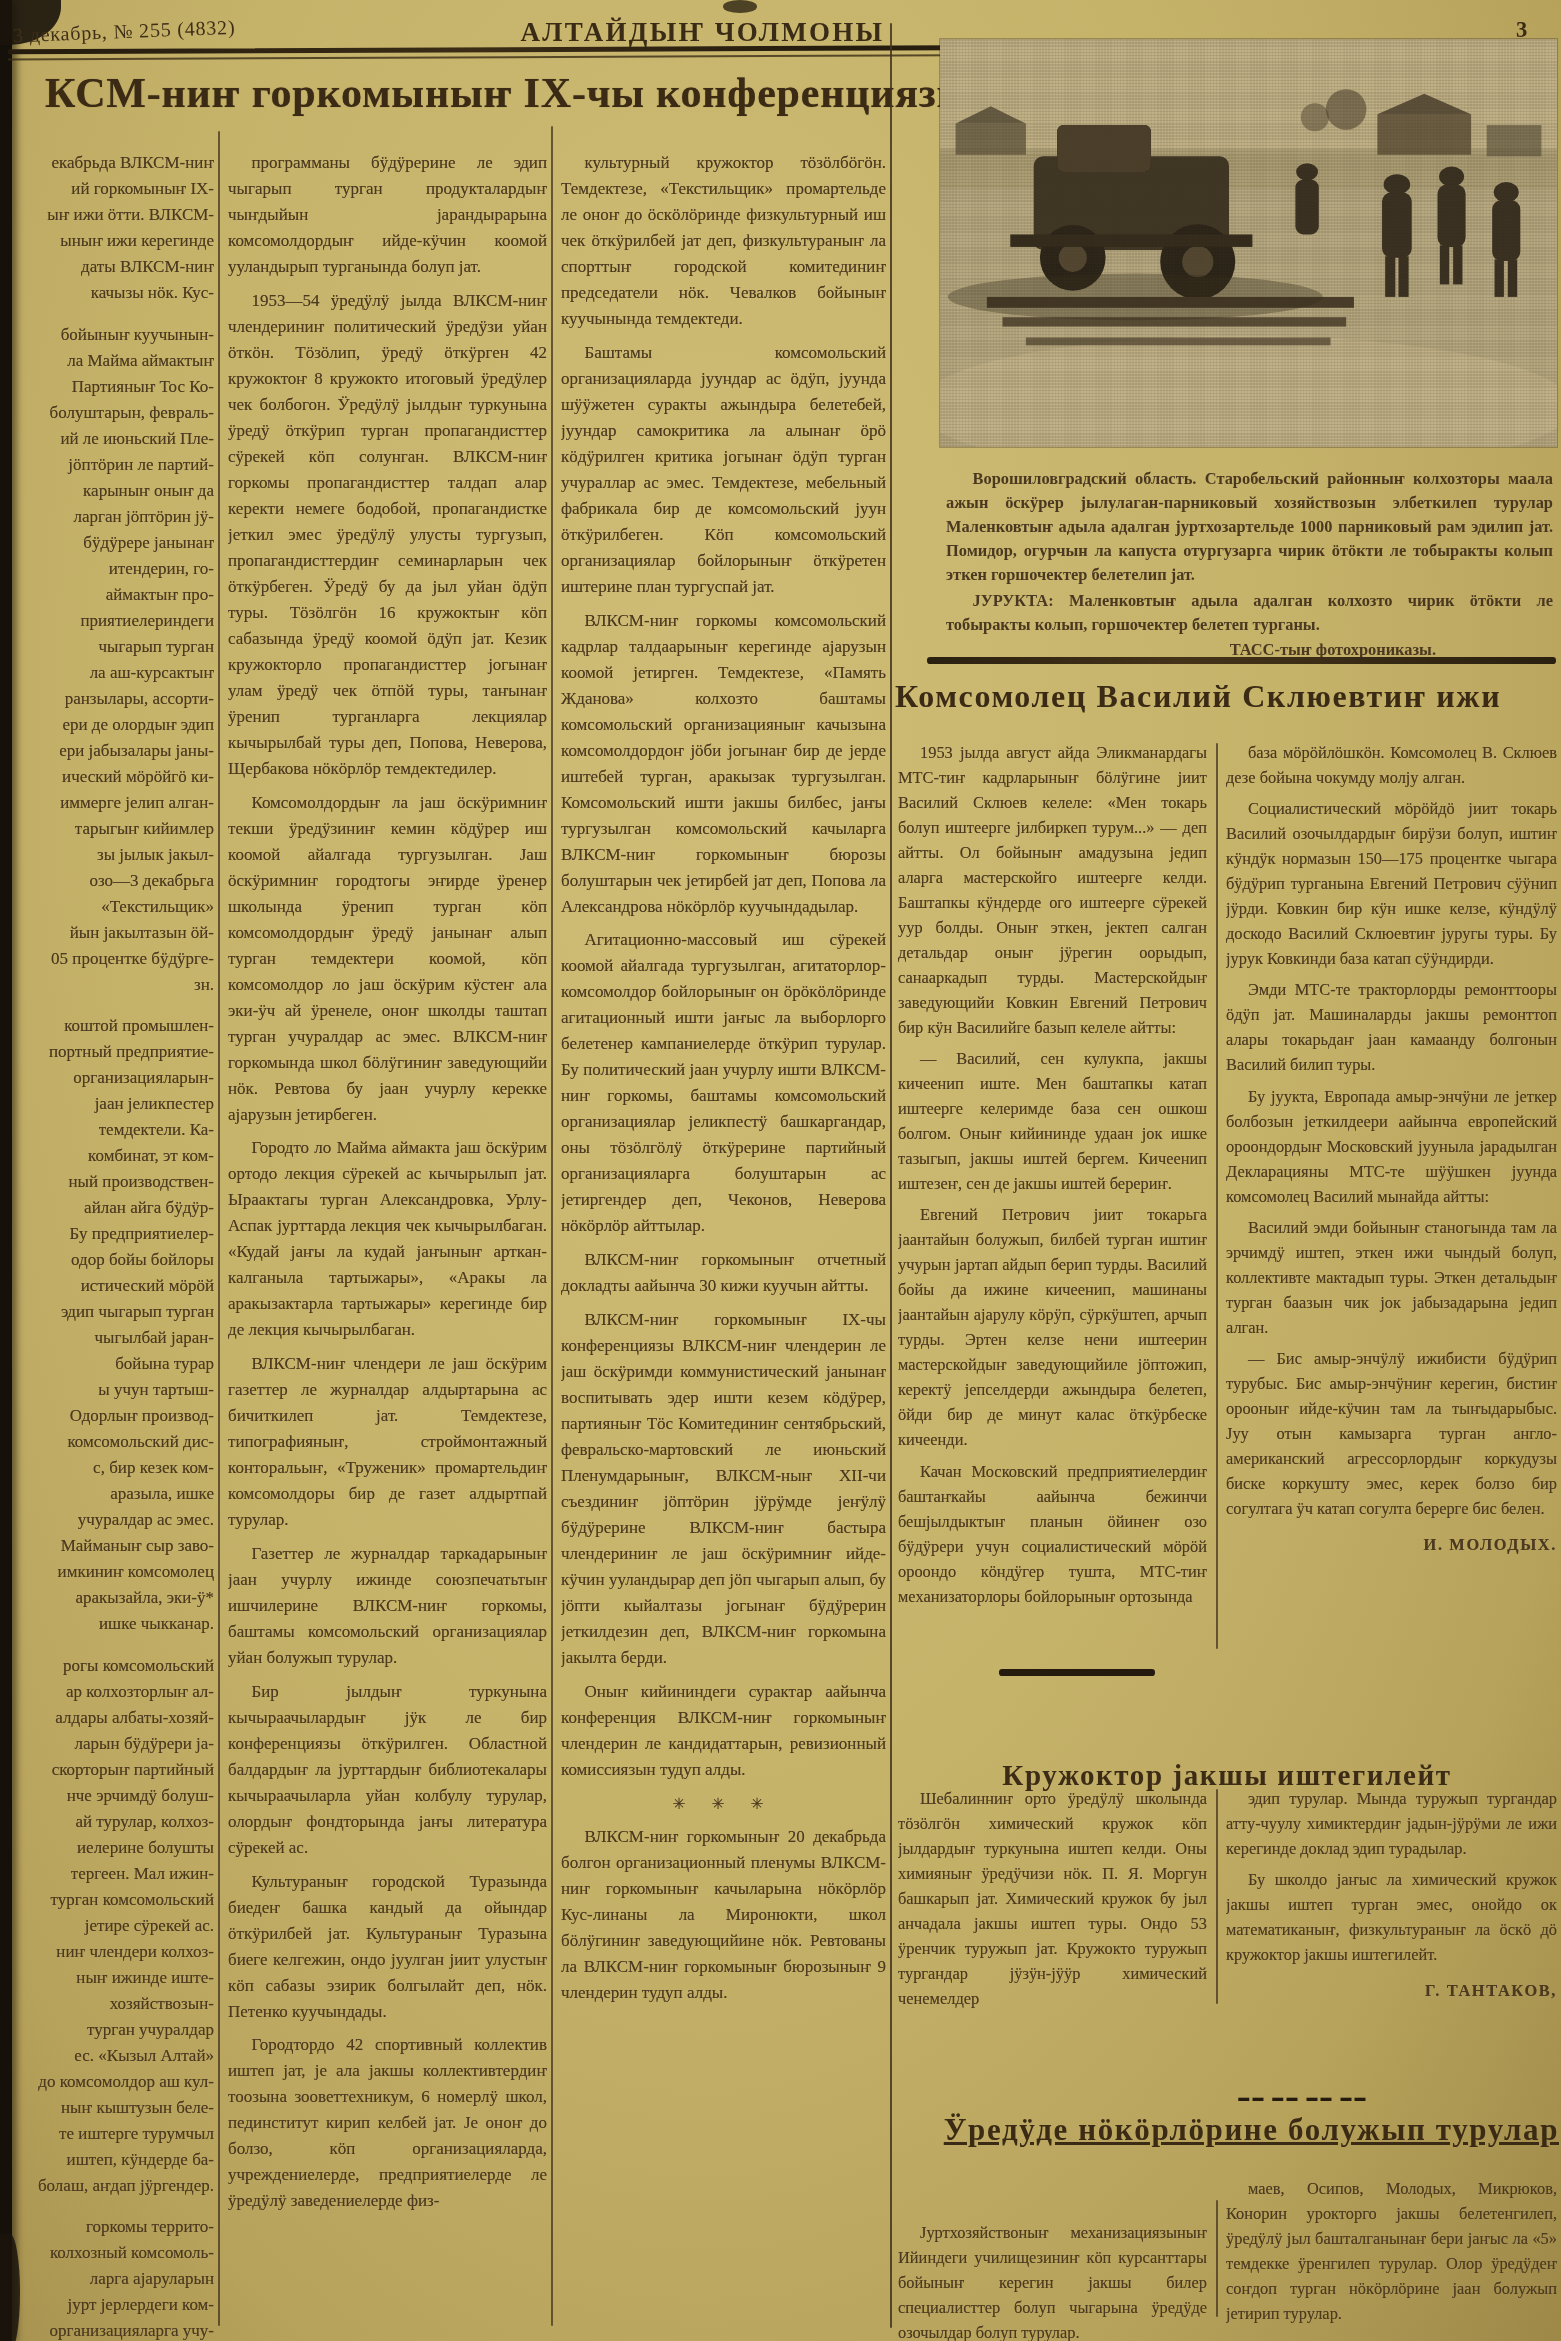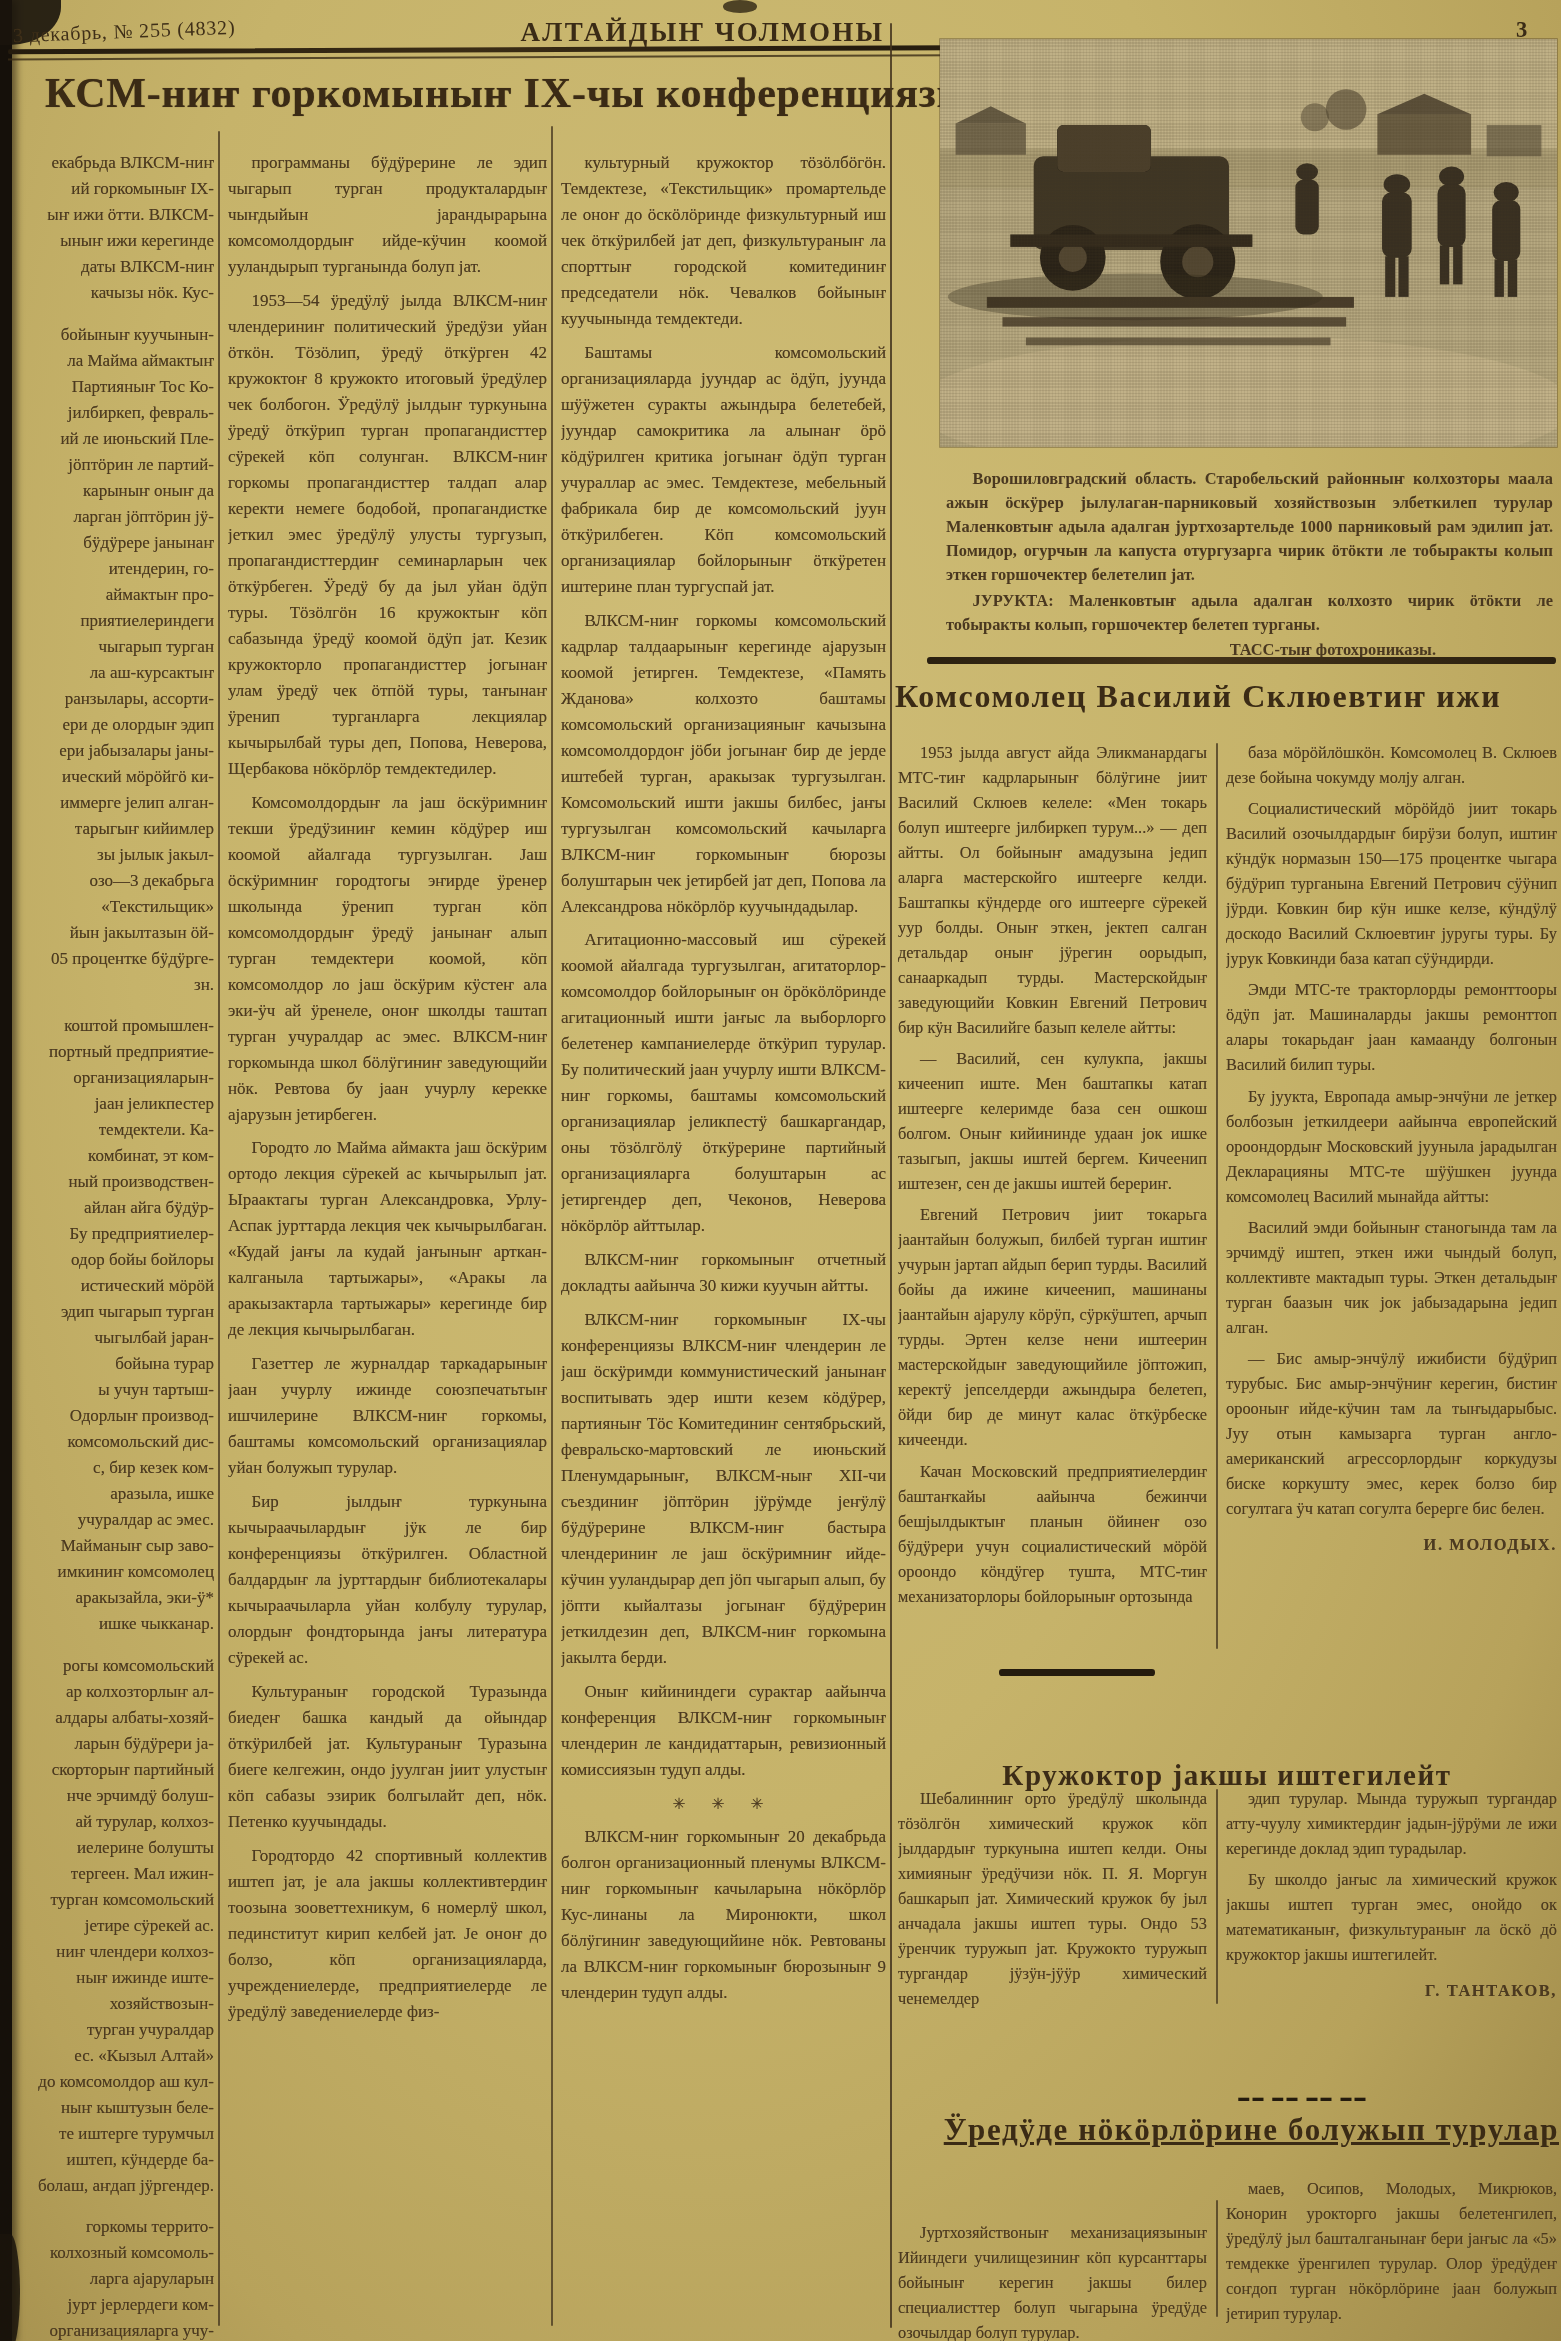--- a/index.html
+++ b/index.html
@@ -94,21 +94,21 @@
       <div>екабрьда ВЛКСМ-ниҥ</div>
       <div>ий горкомыныҥ IX-</div>
       <div>ыҥ ижи ӧтти. ВЛКСМ-</div>
       <div>ыныҥ ижи керегинде</div>
       <div>даты ВЛКСМ-ниҥ</div>
       <div>качызы нӧк. Кус-</div>
       <div class="gap"></div>
       <div>бойыныҥ куучынын-</div>
       <div>ла Майма аймактыҥ</div>
       <div>Партияныҥ Тос Ко-</div>
-      <div>јилбиркеп, февраль-</div>
+      <div>болуштарын, февраль-</div>
       <div>ий ле июньский Пле-</div>
       <div>јӧптӧрин ле партий-</div>
       <div>карыныҥ оныҥ да</div>
       <div>ларган јӧптӧрин јӱ-</div>
       <div>бӱдӱрере јанынаҥ</div>
       <div>итендерин, го-</div>
       <div>аймактыҥ про-</div>
       <div>приятиелериндеги</div>
       <div>чыгарып турган</div>
       <div>ла аш-курсактыҥ</div>
@@ -176,20 +176,21 @@
       <div>колхозный комсомоль-</div>
       <div>ларга ајаруларын</div>
       <div>јурт јерлердеги ком-</div>
       <div>организацияларга учу-</div>
     </div>
   <div class="abs coltext col2">
       <p>программаны бӱдӱрерине ле эдип чыгарып турган продукталардыҥ чыҥдыйын јарандырарына комсомолдордыҥ ийде-кӱчин коомой ууландырып турганында болуп јат.</p>
       <p>1953—54 ӱредӱлӱ јылда ВЛКСМ-ниҥ члендериниҥ политический ӱредӱзи уйан ӧткӧн. Тӧзӧлип, ӱредӱ ӧткӱрген 42 кружоктоҥ 8 кружокто итоговый ӱредӱлер чек болбогон. Ӱредӱлӱ јылдыҥ туркунына ӱредӱ ӧткӱрип турган пропагандисттер сӱрекей кӧп солунган. ВЛКСМ-ниҥ горкомы пропагандисттер талдап алар керекти немеге бодобой, пропагандистке јеткил эмес ӱредӱлӱ улусты тургузып, пропагандисттердиҥ семинарларын чек ӧткӱрбеген. Ӱредӱ бу да јыл уйан ӧдӱп туры. Тӧзӧлгӧн 16 кружоктыҥ кӧп сабазында ӱредӱ коомой ӧдӱп јат. Кезик кружокторло пропагандисттер јогынаҥ улам ӱредӱ чек ӧтпӧй туры, таҥынаҥ ӱренип турганларга лекциялар кычырылбай туры деп, Попова, Неверова, Щербакова нӧкӧрлӧр темдектедилер.</p>
       <p>Комсомолдордыҥ ла јаш ӧскӱримниҥ текши ӱредӱзиниҥ кемин кӧдӱрер иш коомой айалгада тургузылган. Јаш ӧскӱримниҥ городтогы эҥирде ӱренер школында ӱренип турган кӧп комсомолдордыҥ ӱредӱ јанынаҥ алып турган темдектери коомой, кӧп комсомолдор ло јаш ӧскӱрим кӱстеҥ ала эки-ӱч ай ӱренеле, оноҥ школды таштап турган учуралдар ас эмес. ВЛКСМ-ниҥ горкомында школ бӧлӱгиниҥ заведующийи нӧк. Ревтова бу јаан учурлу керекке ајарузын јетирбеген.</p>
       <p>Городто ло Майма аймакта јаш ӧскӱрим ортодо лекция сӱрекей ас кычырылып јат. Ыраактагы турган Александровка, Урлу-Аспак јурттарда лекция чек кычырылбаган. «Кудай јаҥы ла кудай јаҥыныҥ арткан-калганыла тартыжары», «Аракы ла аракызактарла тартыжары» керегинде бир де лекция кычырылбаган.</p>
+      <p>ВЛКСМ-ниҥ члендери ле јаш ӧскӱрим газеттер ле журналдар алдыртарына ас бичиткилеп јат. Темдектезе, типографияныҥ, строймонтажный конторальыҥ, «Труженик» промартельдиҥ комсомолдоры бир де газет алдыртпай турулар.</p>
       <p>Газеттер ле журналдар таркадарыныҥ јаан учурлу ижинде союзпечатьтыҥ ишчилерине ВЛКСМ-ниҥ горкомы, баштамы комсомольский организациялар уйан болужып турулар.</p>
       <p>Бир јылдыҥ туркунына кычыраачылардыҥ јӱк ле бир конференциязы ӧткӱрилген. Областной балдардыҥ ла јурттардыҥ библиотекалары кычыраачыларла уйан колбулу турулар, олордыҥ фондторында јаҥы литература сӱрекей ас.</p>
       <p>Культураныҥ городской Туразында биедеҥ башка кандый да ойындар ӧткӱрилбей јат. Культураныҥ Туразына биеге келгежин, ондо јуулган јиит улустыҥ кӧп сабазы эзирик болгылайт деп, нӧк. Петенко куучындады.</p>
       <p>Городтордо 42 спортивный коллектив иштеп јат, је ала јакшы коллективтердиҥ тоозына зооветтехникум, 6 номерлӱ школ, пединститут кирип келбей јат. Је оноҥ до болзо, кӧп организацияларда, учреждениелерде, предприятиелерде ле ӱредӱлӱ заведениелерде физ-</p>
     </div>
   <div class="abs coltext col3">
     <div>
         <p>культурный кружоктор тӧзӧлбӧгӧн. Темдектезе, «Текстильщик» промартельде ле оноҥ до ӧскӧлӧринде физкультурный иш чек ӧткӱрилбей јат деп, физкультураныҥ ла спорттыҥ городской комитединиҥ председатели нӧк. Чевалков бойыныҥ куучынында темдектеди.</p>
         <p>Баштамы комсомольский организацияларда јуундар ас ӧдӱп, јуунда шӱӱжетен суракты ажындыра белетебей, јуундар самокритика ла алынаҥ ӧрӧ кӧдӱрилген критика јогынаҥ ӧдӱп турган учураллар ас эмес. Темдектезе, мебельный фабрикала бир де комсомольский јуун ӧткӱрилбеген. Кӧп комсомольский организациялар бойлорыныҥ ӧткӱретен иштерине план тургуспай јат.</p>
         <p>ВЛКСМ-ниҥ горкомы комсомольский кадрлар талдаарыныҥ керегинде ајарузын коомой јетирген. Темдектезе, «Память Жданова» колхозто баштамы комсомольский организацияныҥ качызына комсомолдордоҥ јӧби јогынаҥ бир де јерде иштебей турган, аракызак тургузылган. Комсомольский ишти јакшы билбес, јаҥы тургузылган комсомольский качыларга ВЛКСМ-ниҥ горкомыныҥ бюрозы болуштарын чек јетирбей јат деп, Попова ла Александрова нӧкӧрлӧр куучындадылар.</p>

